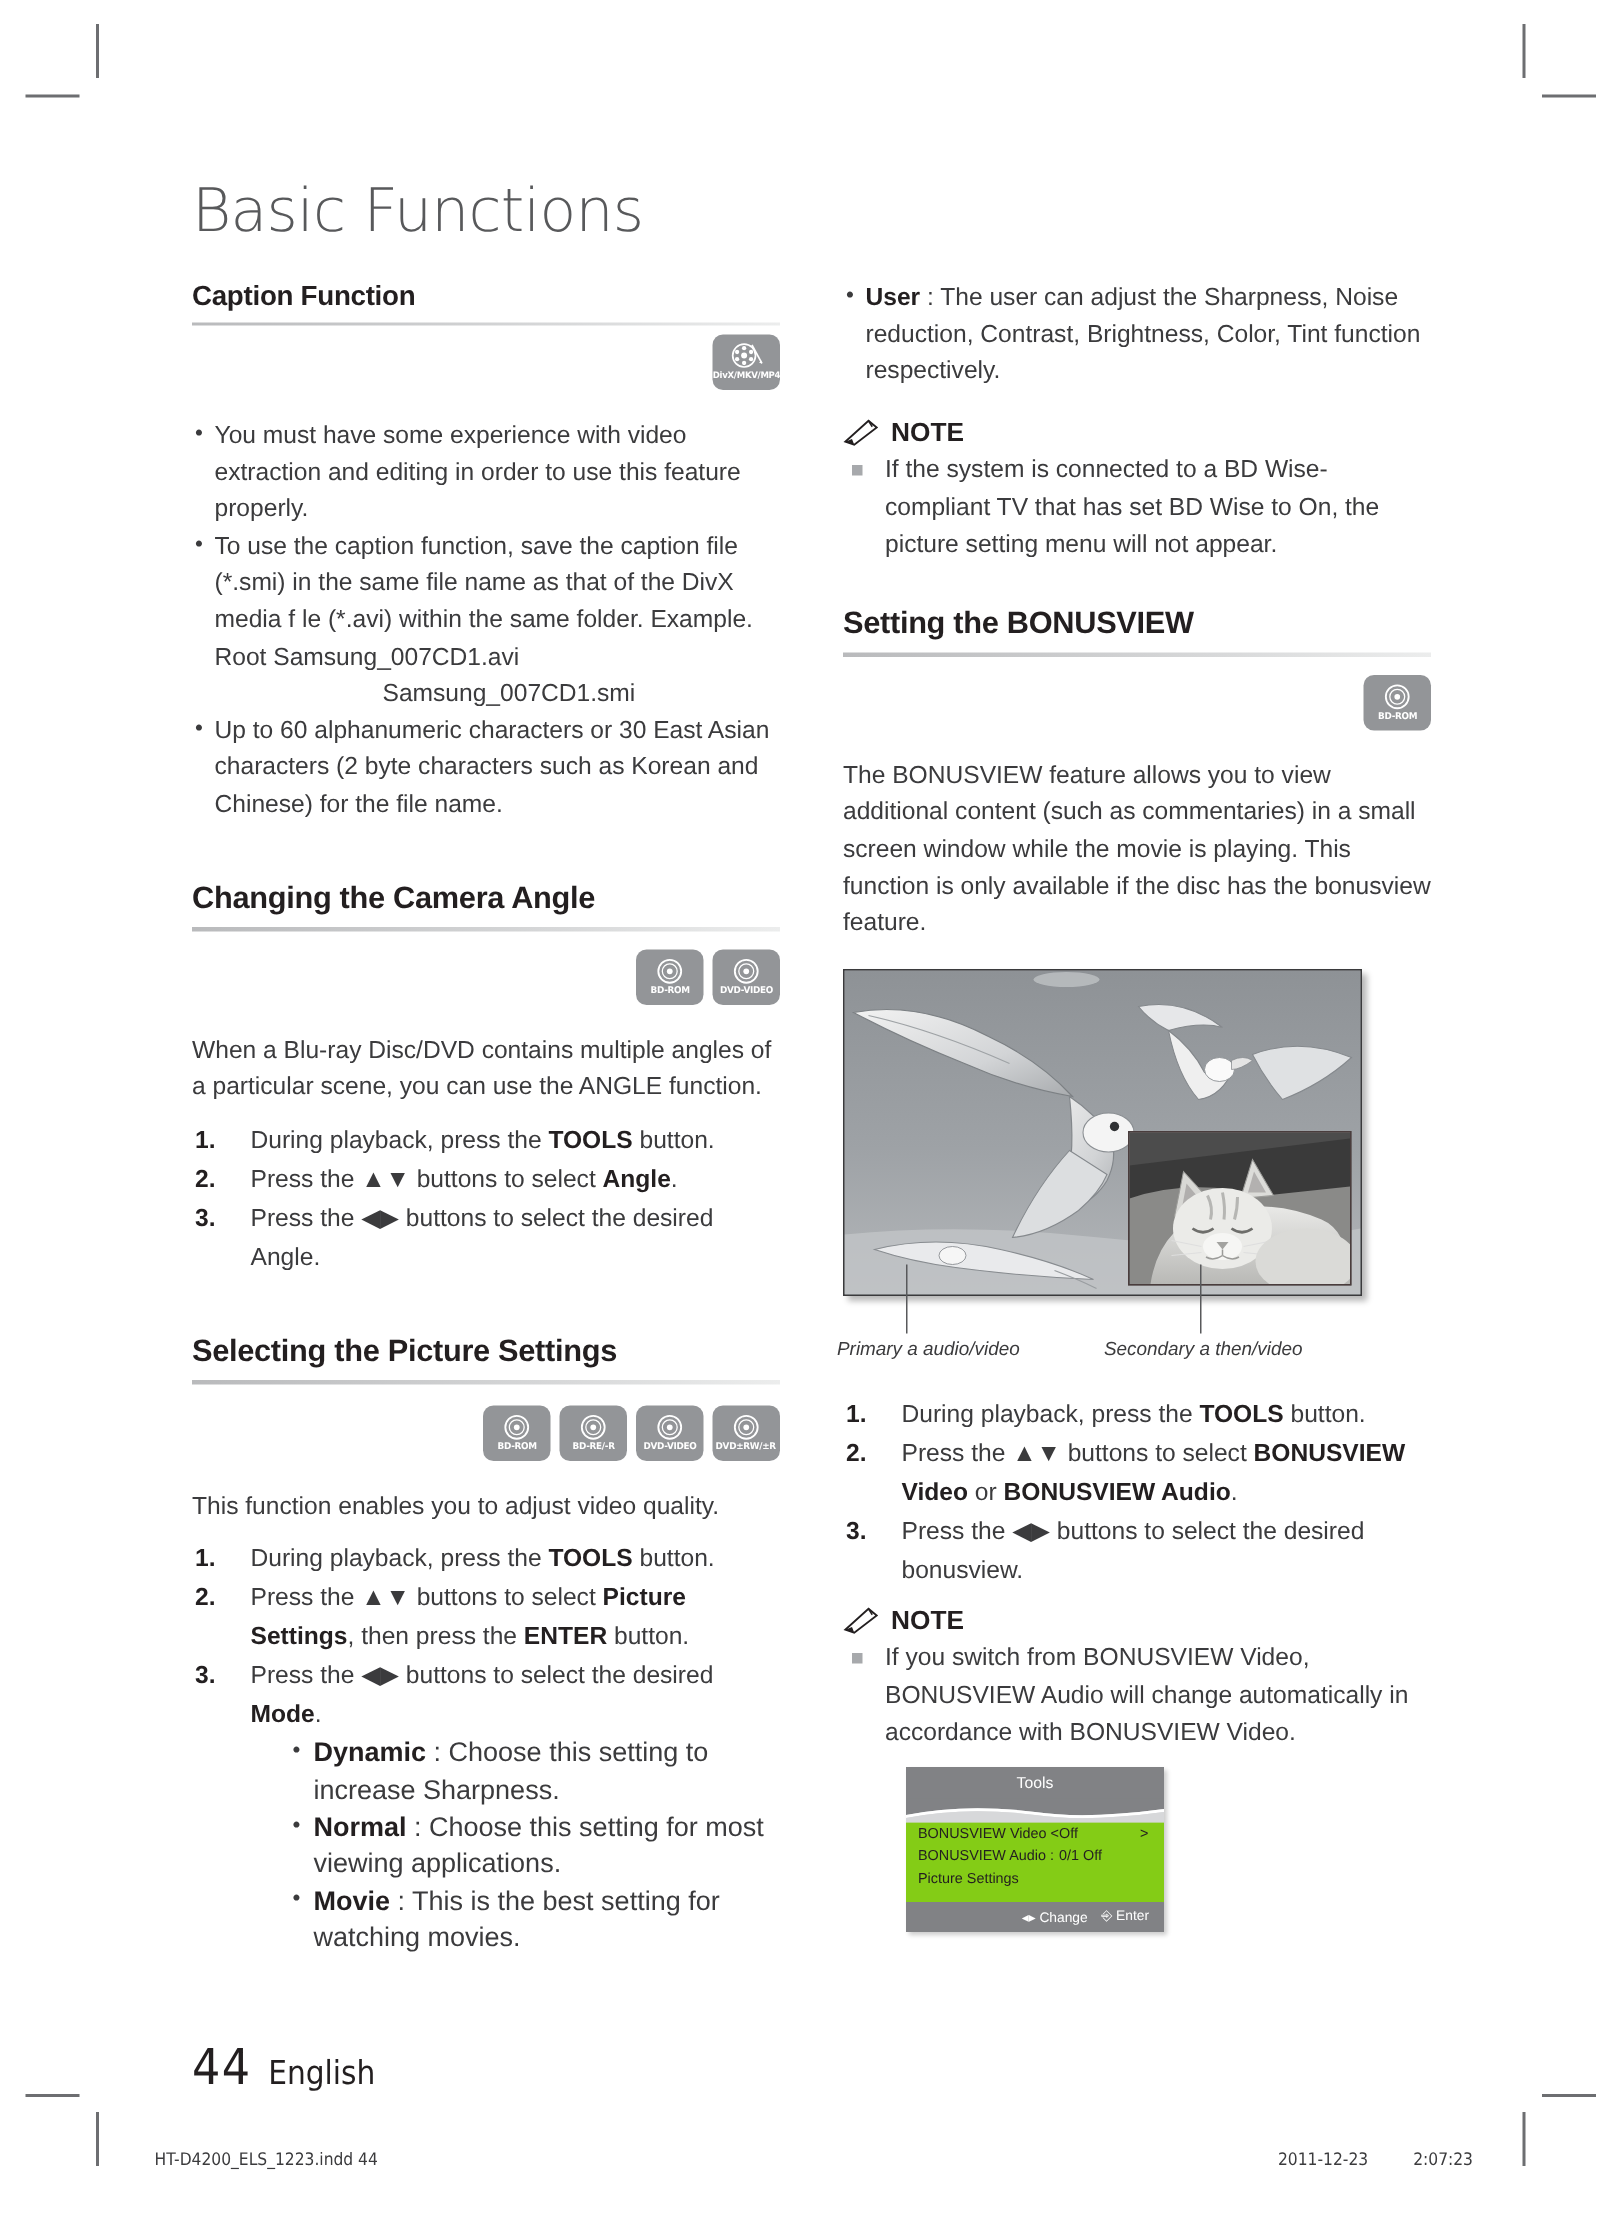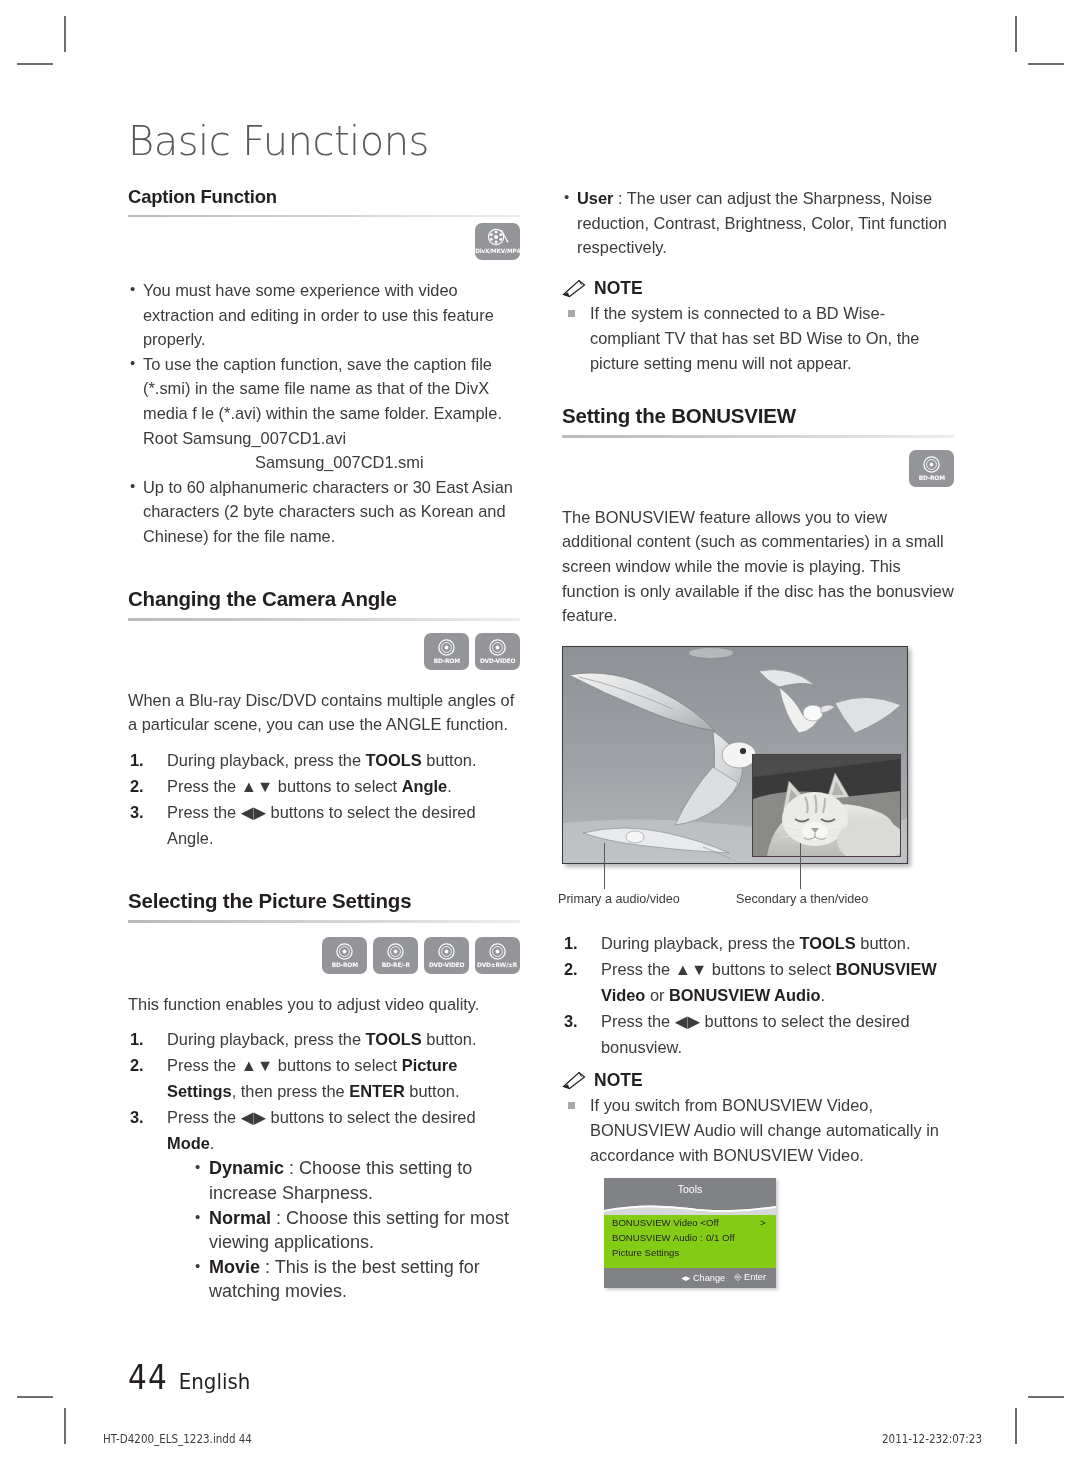--- a/index.html
+++ b/index.html
@@ -190,21 +190,21 @@
     font-weight: bold;
     letter-spacing: -0.2px;
     font-family: "DejaVu Sans", sans-serif;
     line-height: 8px;
     white-space: nowrap;
     transform: scaleX(0.95);
   }
   .disc.divx .lbl { font-size: 6px; }
 
   
-  .pip-figure { position: relative; width: 336px; }
+  .pip-figure { position: relative; width: 336px; font-style: italic; }
   .pip-photo {
     position: relative;
     width: 344px; height: 216px;
     border: 1px solid #3a3a3c;
     box-shadow: 3px 3px 4px rgba(0,0,0,0.28);
     overflow: hidden;
     background: #9a9da1;
   }
   .pip-inset {
     position: absolute;
@@ -294,21 +294,21 @@
   .footline {
     position: absolute;
     top: 1432px;
     font-size: 11.5px;
     color: #3b3b3d;
     font-family: "DejaVu Sans", sans-serif;
     font-stretch: condensed;
     white-space: nowrap;
   }
   .footline.left { left: 103px; }
-  .footline.right { right: 98px; display: flex; }
+  .footline.right { right: 98px; display: flex; gap: 30px; }
 </style>
 </head>
 <body>
 
 <div class="crop crop-v cm-tl-v"></div>
 <div class="crop crop-h cm-tl-h"></div>
 <div class="crop crop-v cm-tr-v"></div>
 <div class="crop crop-h cm-tr-h"></div>
 <div class="crop crop-v cm-bl-v"></div>
 <div class="crop crop-h cm-bl-h"></div>

